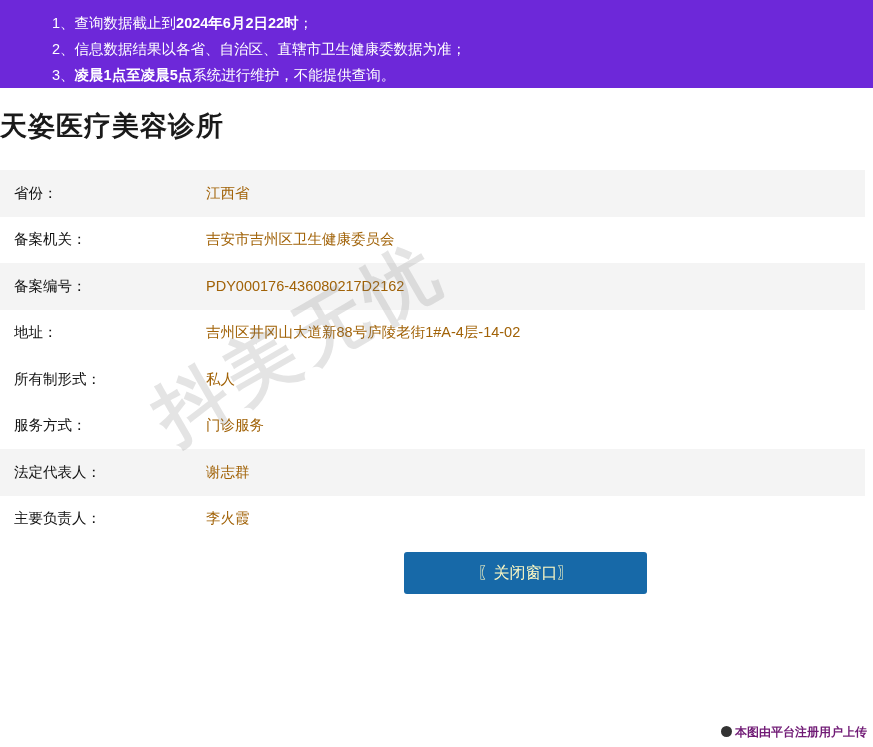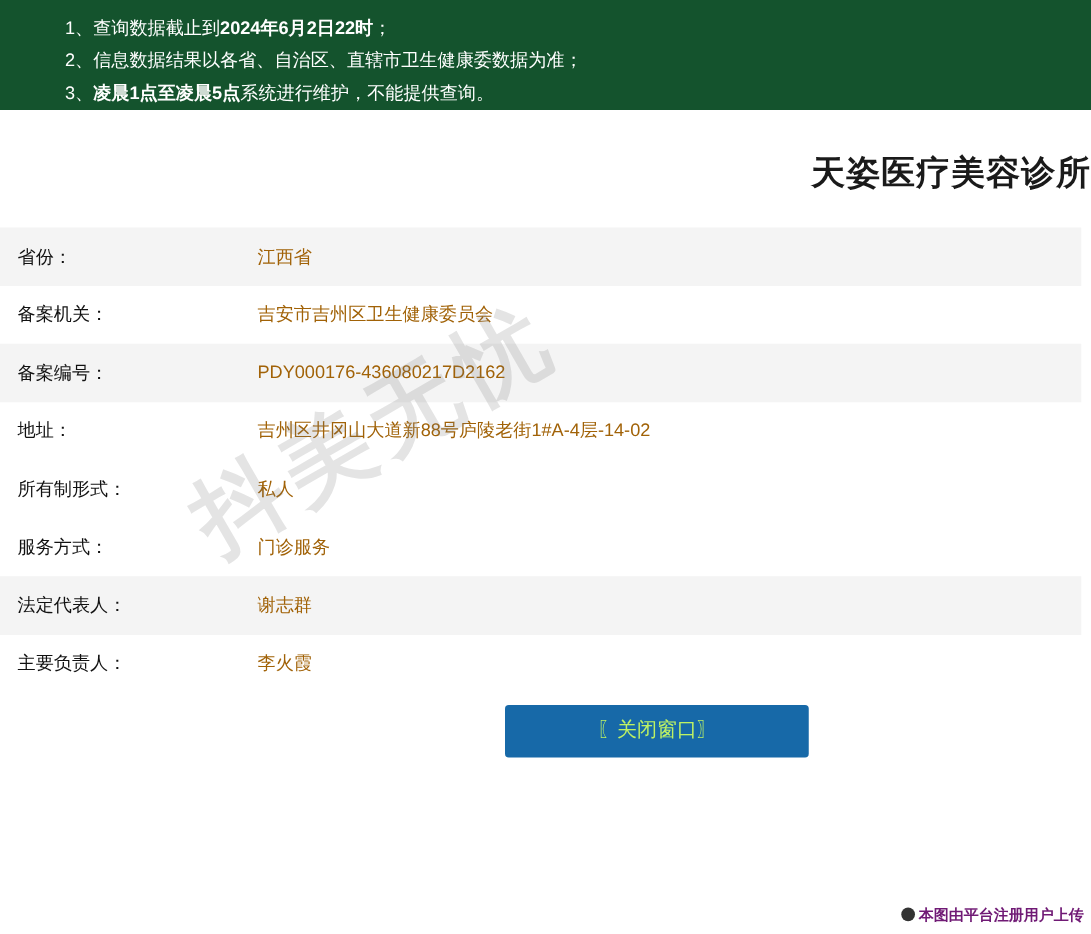--- a/index.html
+++ b/index.html
@@ -14,41 +14,41 @@
   #page {
     position: relative;
     width: 873px;
     height: 747px;
     overflow: hidden;
     background: #fff;
   }
 
   
   .notice {
-    background: #14532d;
+    background: #6d28d9;
     color: #ffffff;
     padding: 10px 0 12px 0;
     height: 88px;
   }
   .notice-line {
     font-size: 14.5px;
     line-height: 26px;
     padding-left: 52px;
     white-space: nowrap;
   }
   .notice-line b { font-weight: bold; }
 
   
   .title {
-    text-align: right;
+    text-align: left;
     font-size: 27px;
     font-weight: bold;
     color: #1a1a1a;
     letter-spacing: 1px;
-    padding: 32px 0 26px 0;
+    padding: 20px 0 26px 0;
   }
 
   
   .info-table {
     width: 865px;
     border-collapse: collapse;
     table-layout: fixed;
   }
   .info-table tr { height: 46.5px; }
   .info-table tr.odd { background: #f4f4f4; }
@@ -75,21 +75,21 @@
     position: relative;
     height: 60px;
   }
   .close-btn {
     position: absolute;
     left: 404px;
     top: 10px;
     width: 243px;
     height: 42px;
     background: #1769a8;
-    color: #bef264;
+    color: #fef9c3;
     font-size: 16px;
     border: none;
     border-radius: 3px;
     cursor: pointer;
     font-family: "Liberation Sans", sans-serif;
     line-height: 42px;
     text-align: center;
     padding: 0;
   }
 

